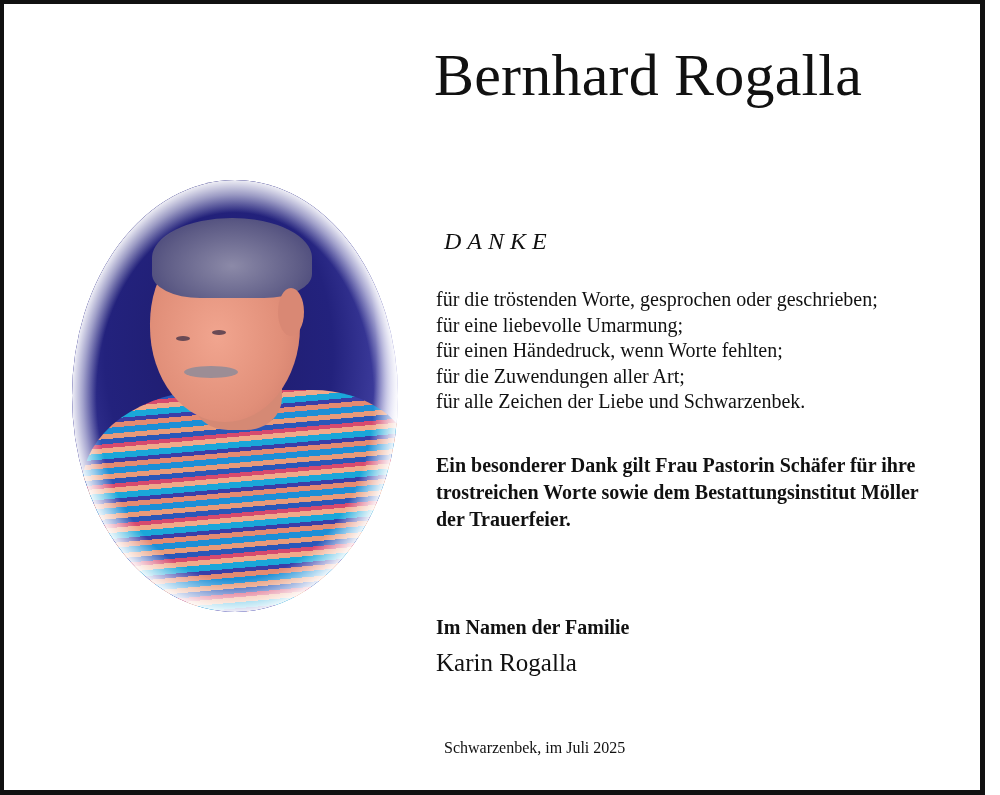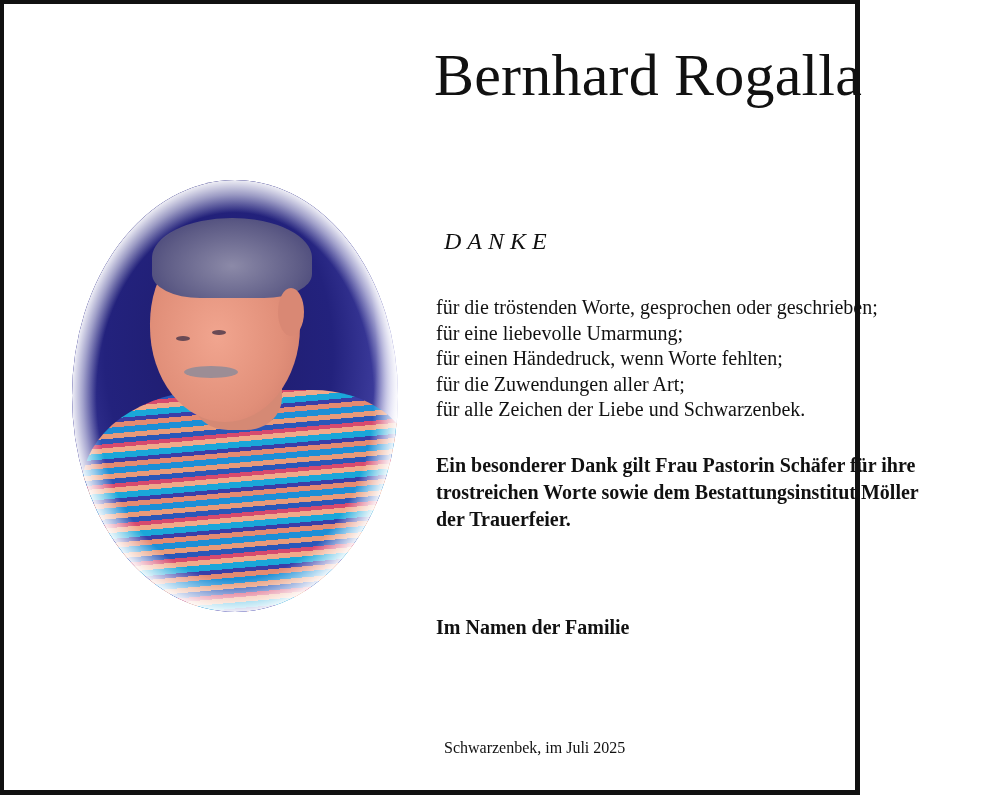--- a/index.html
+++ b/index.html
@@ -1,30 +1,30 @@
 <!DOCTYPE html>
 <html><head>
   <meta charset="utf-8">
   <style>
     html, body { margin: 0; padding: 0; background: #ffffff; }
     body { width: 1000px; height: 795px; overflow: hidden; position: relative; }
     .frame {
-      position: absolute; left: 0; top: 0; width: 860px; height: 795px;
+      position: absolute; left: 0; top: 0; width: 985px; height: 795px;
       box-sizing: border-box;
       border-top: 4px solid #111; border-left: 4px solid #111;
       border-right: 5px solid #111; border-bottom: 5px solid #111;
       background: #fff;
       font-family: "Liberation Serif", "DejaVu Serif", serif;
       color: #111;
     }
     .abs { position: absolute; white-space: nowrap; }
     .name { left: 430px; top: 36px; font-size: 60px; line-height: 70px; letter-spacing: 0.2px; }
     .death { left: 432px; top: 125px; font-size: 22px; line-height: 28px; }
     .danke { left: 432px; top: 222px; font-size: 24px; font-style: italic; letter-spacing: 6px; line-height: 30px; margin-left: 8px; }
-    .lines { left: 432px; top: 283px; font-size: 20px; line-height: 25.5px; margin-top: 8px; }
+    .lines { left: 432px; top: 283px; font-size: 20px; line-height: 25.5px; }
     .lines div { white-space: nowrap; }
     .special { left: 432px; top: 448px; font-size: 20px; line-height: 27px; font-weight: bold; }
     .special div { white-space: nowrap; }
     .family { left: 432px; top: 610px; font-size: 20px; line-height: 26px; font-weight: bold; }
     .signer { left: 432px; top: 643px; font-size: 25px; line-height: 32px; }
     .place { left: 440px; top: 731px; font-size: 16px; line-height: 26px; }
 
     
     .portrait {
       position: absolute; left: 68px; top: 176px; width: 326px; height: 432px;
@@ -110,14 +110,15 @@
     <div>für alle Zeichen der Liebe und Schwarzenbek.</div>
   </div>
 
   <div class="abs special">
     <div>Ein besonderer Dank gilt Frau Pastorin Schäfer für ihre</div>
     <div>trostreichen Worte sowie dem Bestattungsinstitut Möller</div>
     <div>der Trauerfeier.</div>
   </div>
 
   <div class="abs family">Im Namen der Familie</div>
+  <div class="abs signer">Karin Rogalla</div>
   <div class="abs place">Schwarzenbek, im Juli 2025</div>
 </div>
 
 </body></html>

